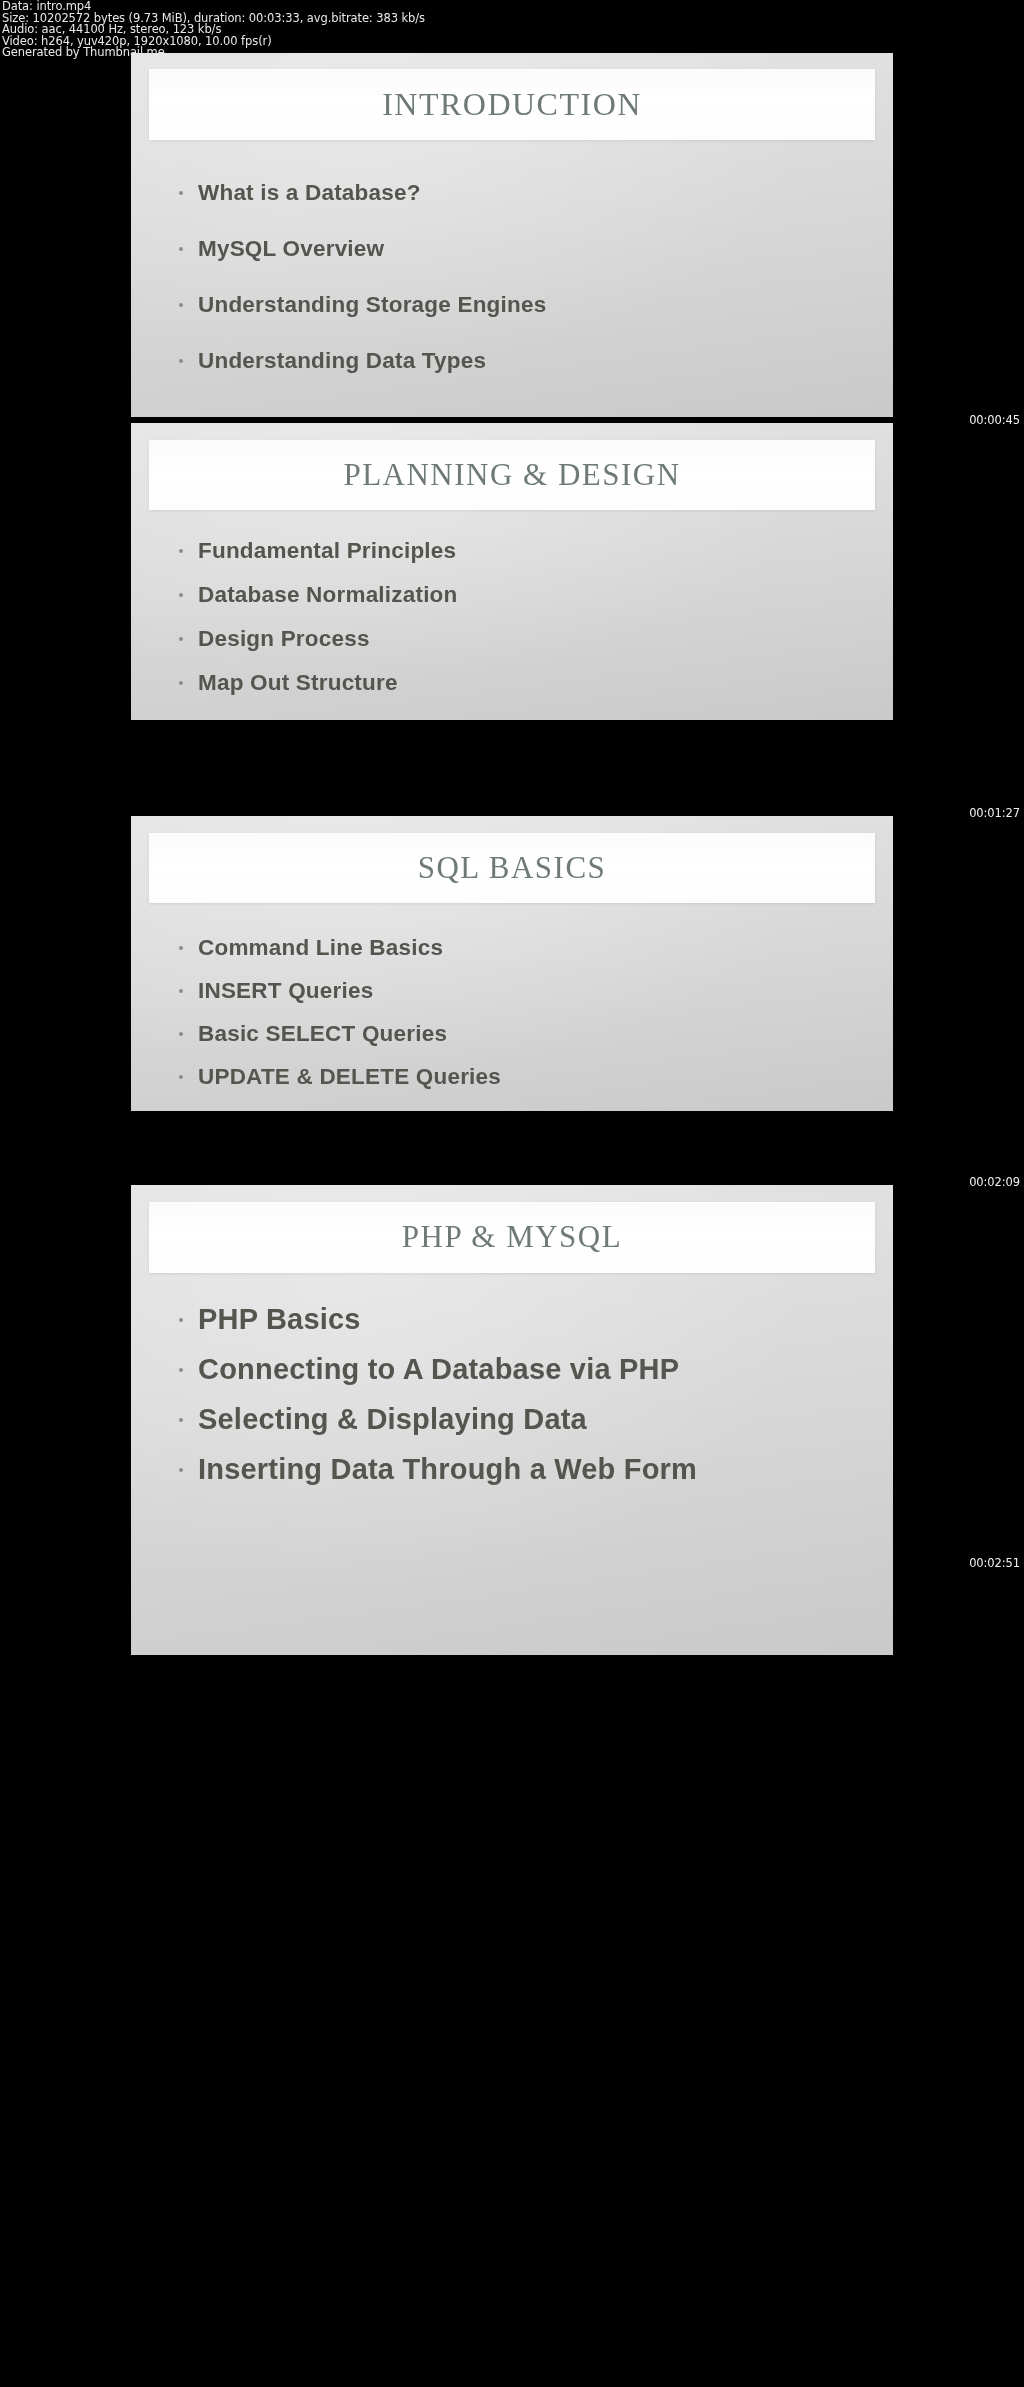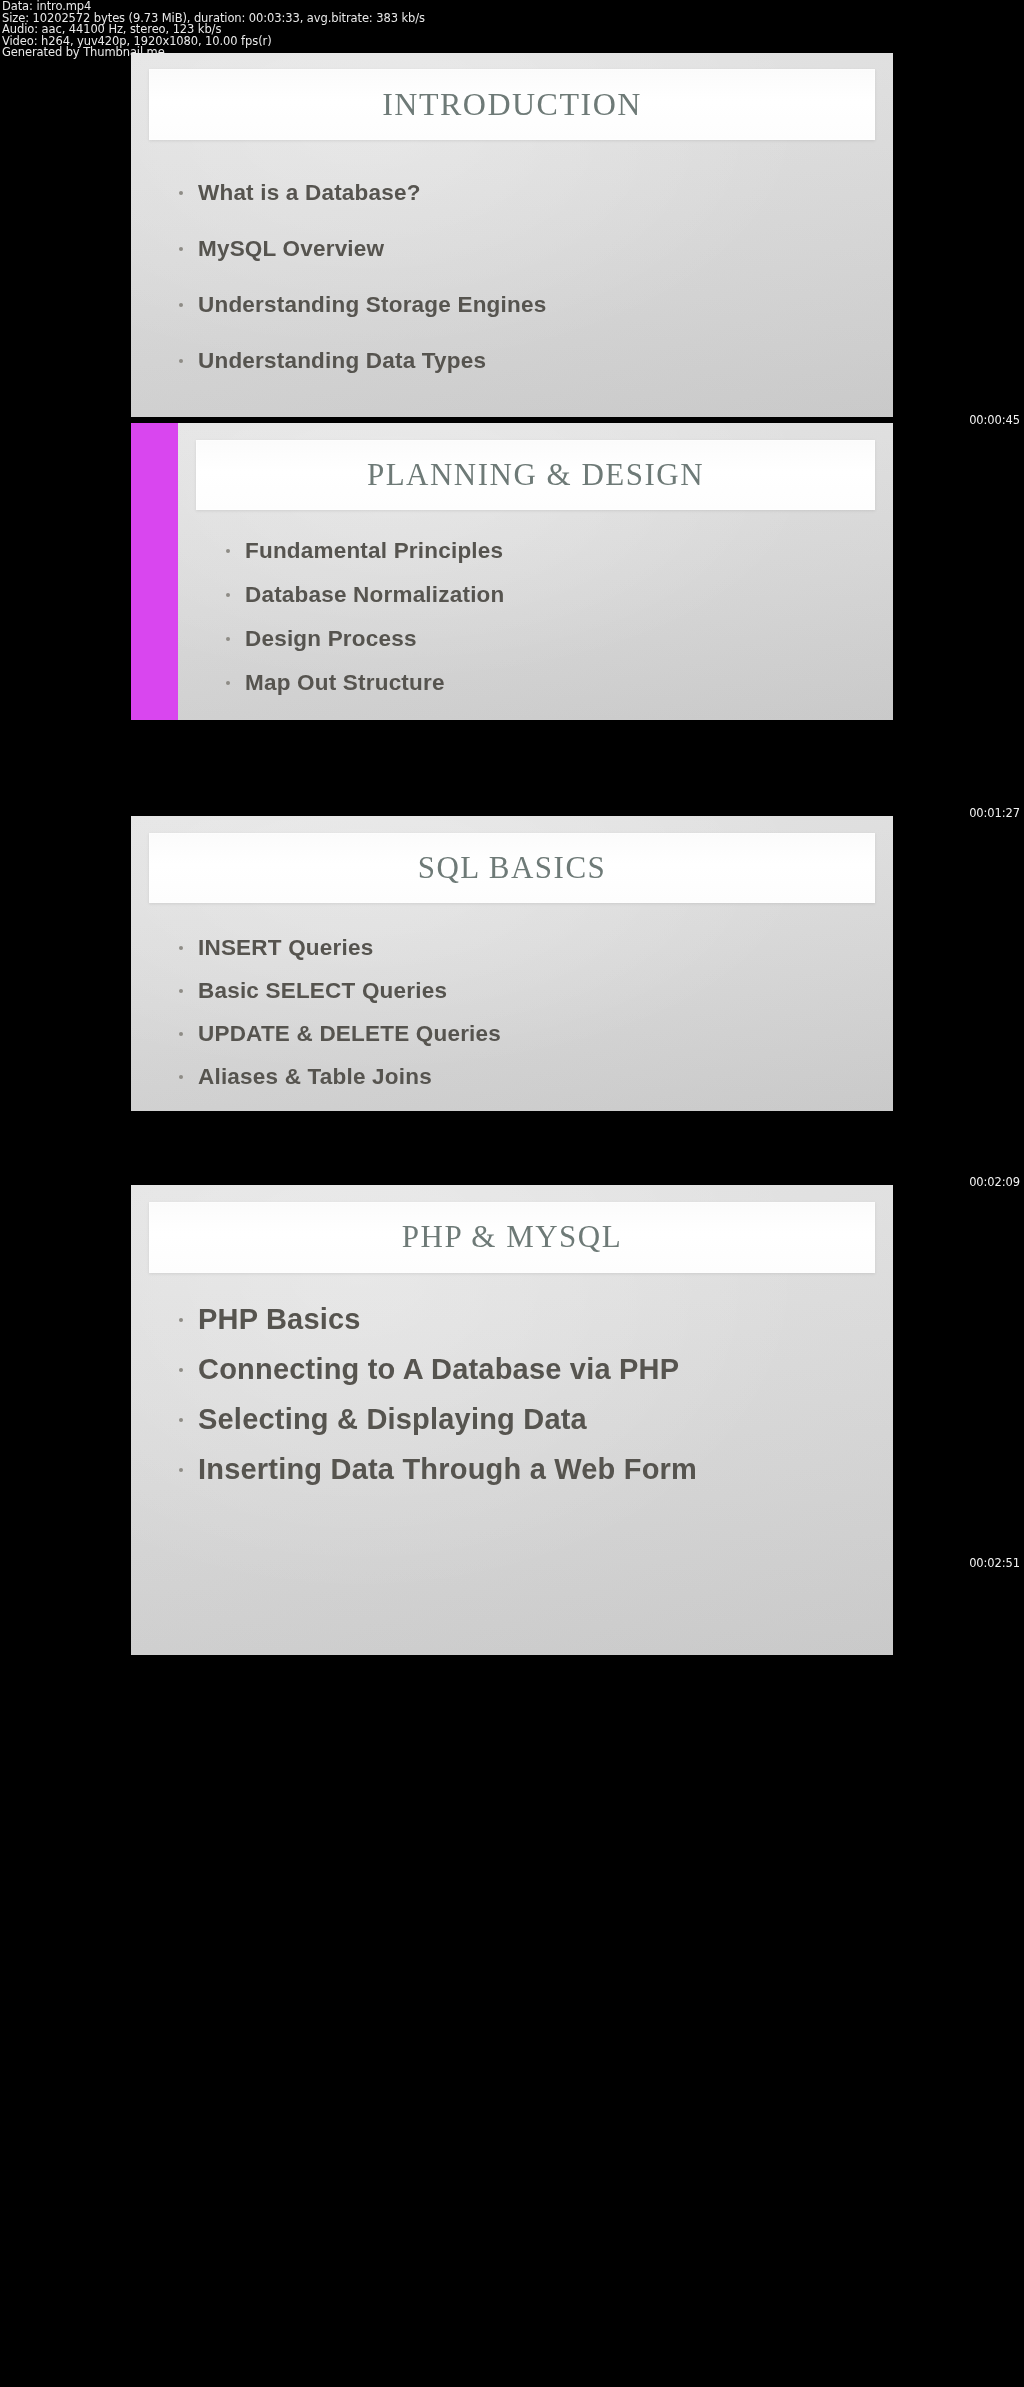--- a/index.html
+++ b/index.html
@@ -42,21 +42,21 @@
   }
   .thumb-row {
     position: relative;
     width: 1024px;
   }
   .thumb {
     position: absolute;
     left: 131px;
     top: 0;
     width: 762px;
-    background: #d946ef;
+    background: #4c1d95;
     box-sizing: border-box;
   }
   .stamp {
     position: absolute;
     right: 4px;
     color: #f2f2f2;
     font-family: "DejaVu Sans", sans-serif;
     font-size: 11.5px;
     letter-spacing: -0.1px;
     text-align: left;
@@ -130,21 +130,21 @@
   
   #row1 .thumb       { height: 364px; top: 0; }
   #row1 .slide       { padding-top: 16px; }
   #row1 .title-plate { height: 71px; }
   #row1 .title-text  { font-size: 32px; }
   #row1 .bullets     { margin: 40px 0 0 30px; }
   #row1 .bullets li  { font-size: 22.5px; padding-left: 19px; margin-bottom: 30px; }
   #row1 .stamp       { top: 360px; }
 
   
-  #row2 .thumb       { height: 297px; padding-left: 47px; }
+  #row2 .thumb       { height: 297px; }
   #row2 .title-plate { height: 70px; }
   #row2 .title-text  { font-size: 31px; }
   #row2 .bullets     { margin: 28px 0 0 30px; }
   #row2 .bullets li  { font-size: 22.5px; padding-left: 19px; margin-bottom: 18px; }
   #row2 .stamp       { top: 383px; }
 
   
   #row3 .thumb       { height: 295px; }
   #row3 .title-plate { height: 70px; }
   #row3 .title-text  { font-size: 31px; }
@@ -207,20 +207,21 @@
     <div class="stamp">00:01:27</div>
   </div>
 
   <div class="thumb-row" id="row3" style="height:369px;">
     <div class="thumb">
       <div class="slide">
         <div class="title-plate">
           <span class="title-text">SQL BASICS</span>
         </div>
         <ul class="bullets">
+          <li><span class="dot"></span><span class="btext">Command Line Basics</span></li>
           <li><span class="dot"></span><span class="btext">INSERT Queries</span></li>
           <li><span class="dot"></span><span class="btext">Basic SELECT Queries</span></li>
           <li><span class="dot"></span><span class="btext">UPDATE &amp; DELETE Queries</span></li>
           <li><span class="dot"></span><span class="btext">Aliases &amp; Table Joins</span></li>
         </ul>
       </div>
     </div>
     <div class="stamp">00:02:09</div>
   </div>
 

